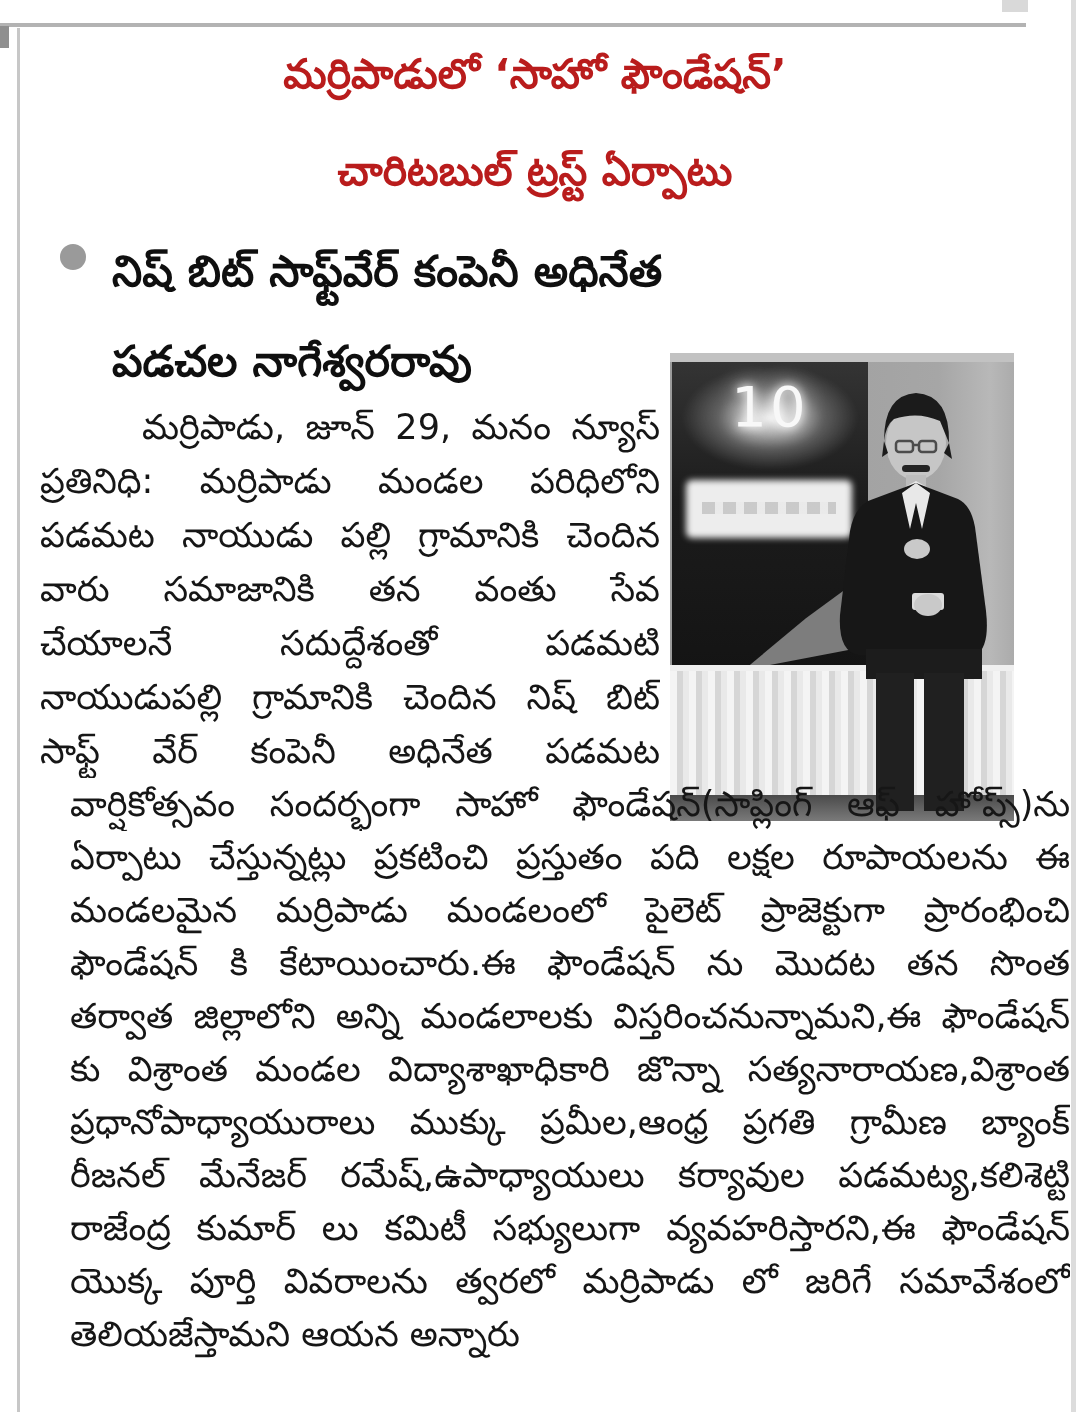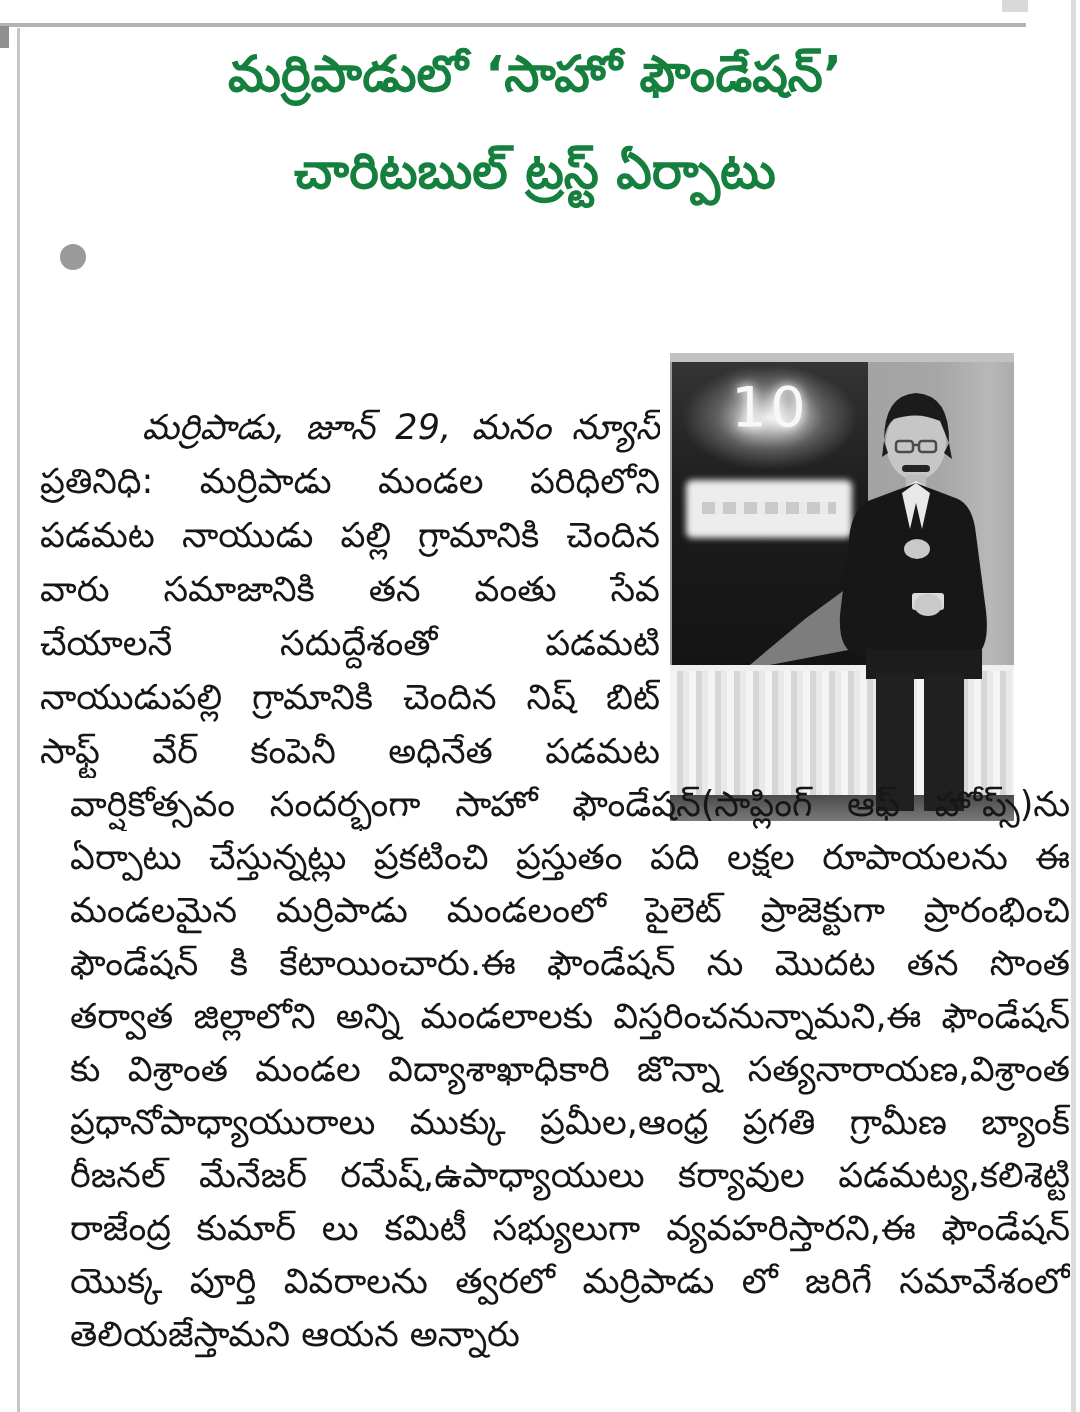--- a/index.html
+++ b/index.html
@@ -10,35 +10,35 @@
   
   .rule-top{position:absolute;left:0;top:23px;width:1026px;height:4px;background:#b3b3b3;}
   .rule-left{position:absolute;left:17px;top:28px;width:3px;height:1384px;background:#c7c7c7;}
   .band-right{position:absolute;left:1071px;top:0;width:5px;height:1412px;background:#dcdcdc;}
   .corner-artifact{position:absolute;left:0;top:26px;width:9px;height:22px;background:#8f8f8f;}
   .artifact-tr{position:absolute;left:1002px;top:0;width:26px;height:12px;background:#d9d9d9;}
 
   
   .headline{
     position:absolute;left:40px;top:26px;width:990px;text-align:center;
-    font-size:50px;line-height:97px;font-weight:700;color:#15803d;letter-spacing:0px;
+    font-size:41px;line-height:97px;font-weight:700;color:#b91c1c;letter-spacing:0px;
   }
   
   .bullet{position:absolute;left:60px;top:244px;width:26px;height:26px;border-radius:50%;background:#9a9a9a;}
   .subhead{
     position:absolute;left:112px;top:226px;width:600px;
     font-size:43px;line-height:90px;font-weight:700;color:#0f0f0f;
   }
 
   
   .body-lines{position:absolute;left:40px;top:400px;width:1000px;font-size:35px;color:#161616;}
   .bline{text-align:justify;text-align-last:justify;white-space:nowrap;overflow:hidden;}
   .bline.n{width:620px;height:54px;line-height:54px;}
   .bline.w{width:1000px;height:53px;line-height:53px;margin-left:30px;}
-  .bline.indent{padding-left:102px;width:518px;font-style:italic;}
+  .bline.indent{padding-left:102px;width:518px;}
   .bline.lastline{text-align:left;text-align-last:left;}
 
   
   .photo{
     position:absolute;left:670px;top:353px;width:344px;height:468px;
     background:linear-gradient(90deg,#9b9b9b 0%,#a6a6a6 78%,#b8b8b8 93%,#ababab 100%);
     overflow:hidden;
   }
   .photo .wall-top{position:absolute;left:0;top:0;width:100%;height:9px;background:#c2c2c2;}
   .photo .banner{
@@ -86,20 +86,24 @@
   <div class="band-right"></div>
   <div class="corner-artifact"></div>
   <div class="artifact-tr"></div>
 
   <div class="headline">
     <div>మర్రిపాడులో ‘సాహో ఫౌండేషన్’</div>
     <div>చారిటబుల్ ట్రస్ట్ ఏర్పాటు</div>
   </div>
 
   <div class="bullet"></div>
+  <div class="subhead">
+    <div>నిష్ బిట్ సాఫ్ట్‌వేర్ కంపెనీ అధినేత</div>
+    <div>పడచల నాగేశ్వరరావు</div>
+  </div>
 
   <div class="photo">
     <div class="wall-top"></div>
     <div class="banner">
       <div class="emblem-glow"></div>
       <div class="emblem-num">10</div>
       <div class="ribbon"></div>
       <div class="ribbon-text"></div>
       <div class="diag-light"></div>
     </div>

